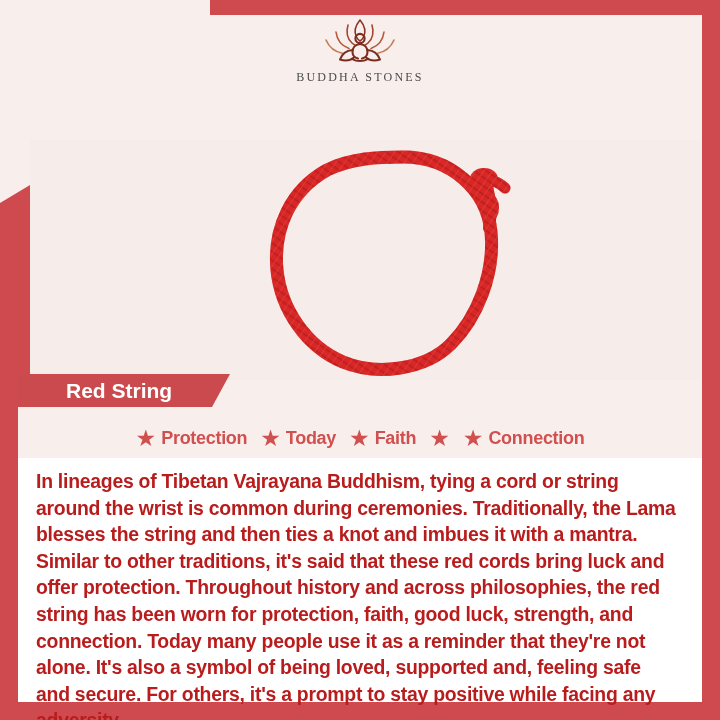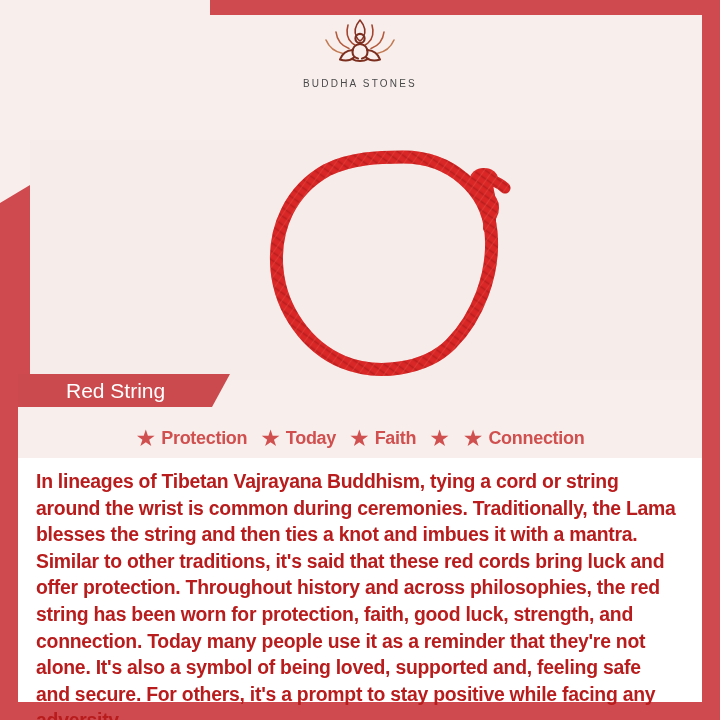--- a/index.html
+++ b/index.html
@@ -66,23 +66,23 @@
     top: 16px;
     width: 720px;
     height: 78px;
     display: flex;
     flex-direction: column;
     align-items: center;
     justify-content: flex-start;
   }
   .logo-mark { width: 96px; height: 54px; display: block; }
   .logo-text {
-    margin-top: 8px;
-    font-family: Liberation Sans, sans-serif;
-    font-size: 10px;
+    margin-top: 0;
+    font-family: Liberation Serif, serif;
+    font-size: 12px;
     letter-spacing: 2.2px;
     color: #4a4a4a;
     font-weight: 400;
   }
 
   
   .title-band {
     position: absolute;
     left: 137px;
     top: 92px;
@@ -127,21 +127,21 @@
     height: 33px;
     background: #cb4a4e;
     clip-path: polygon(0 0, 212px 0, 194px 33px, 0 33px);
     display: flex;
     align-items: center;
   }
   .label-text {
     margin-left: 48px;
     color: #ffffff;
     font-size: 21px;
-    font-weight: normal;
+    font-weight: bold;
     white-space: nowrap;
     text-align: center;
   }
 
   
   .benefits {
     position: absolute;
     left: 18px;
     top: 420px;
     width: 684px;

